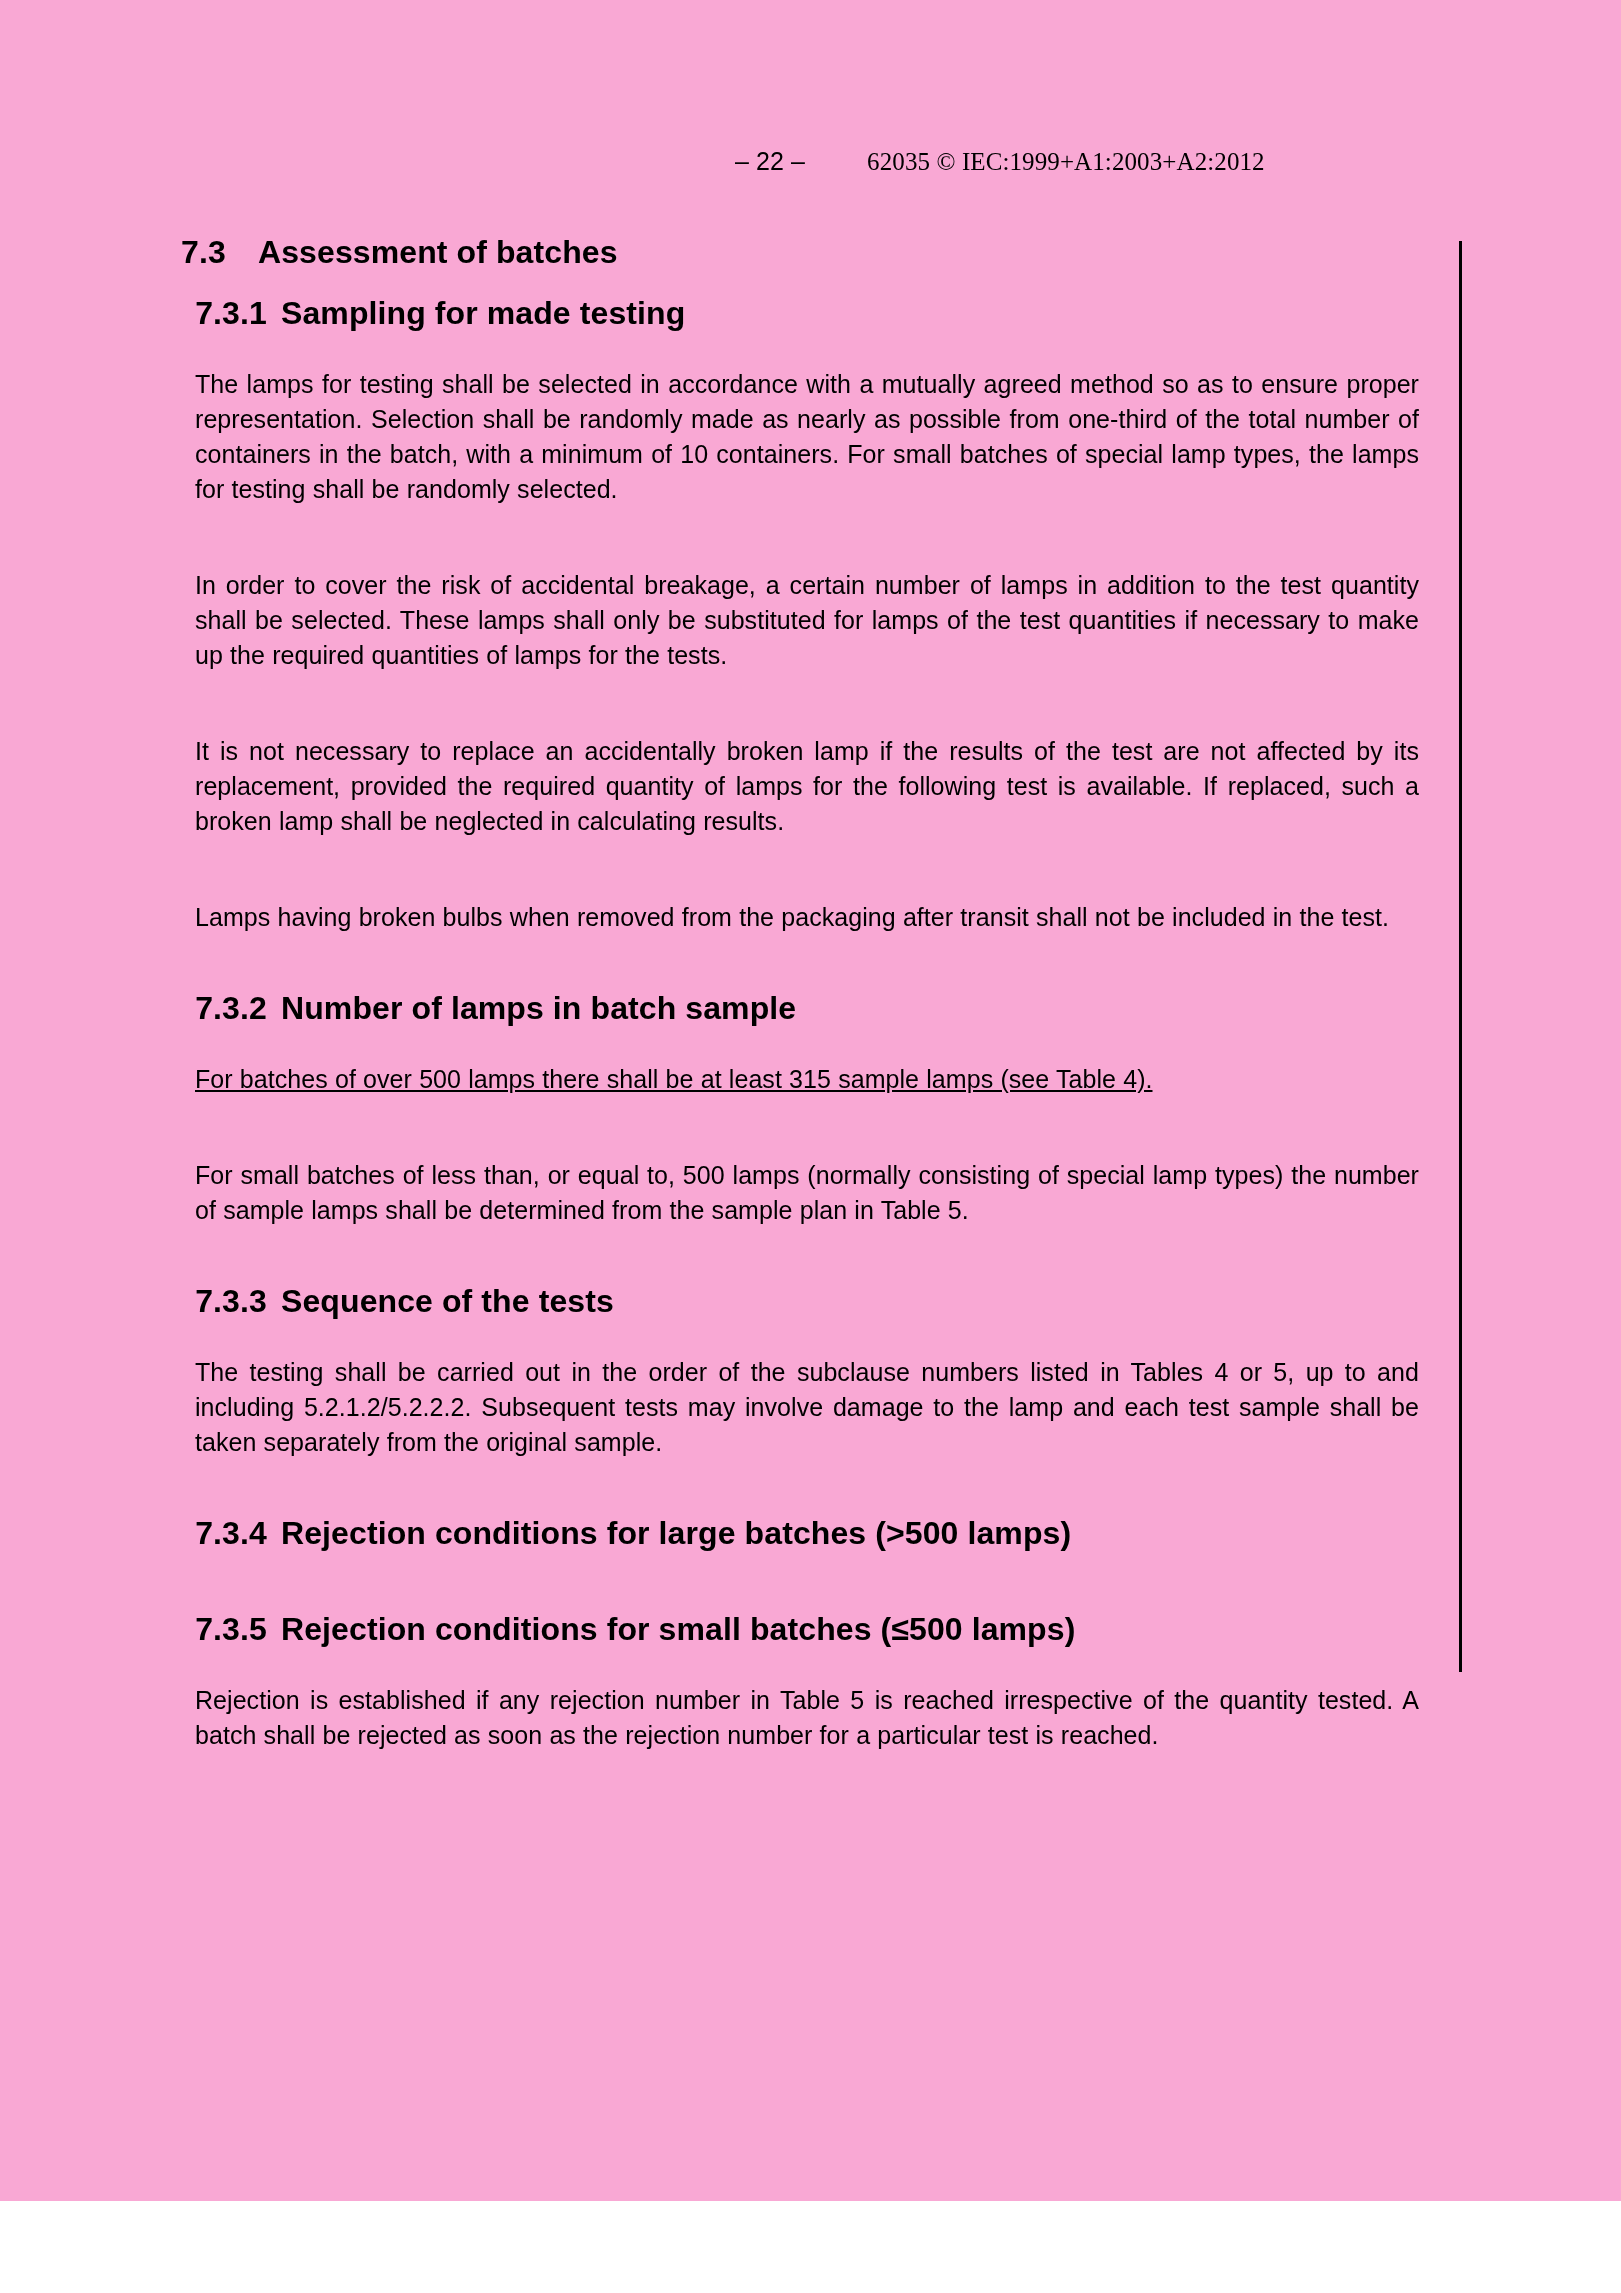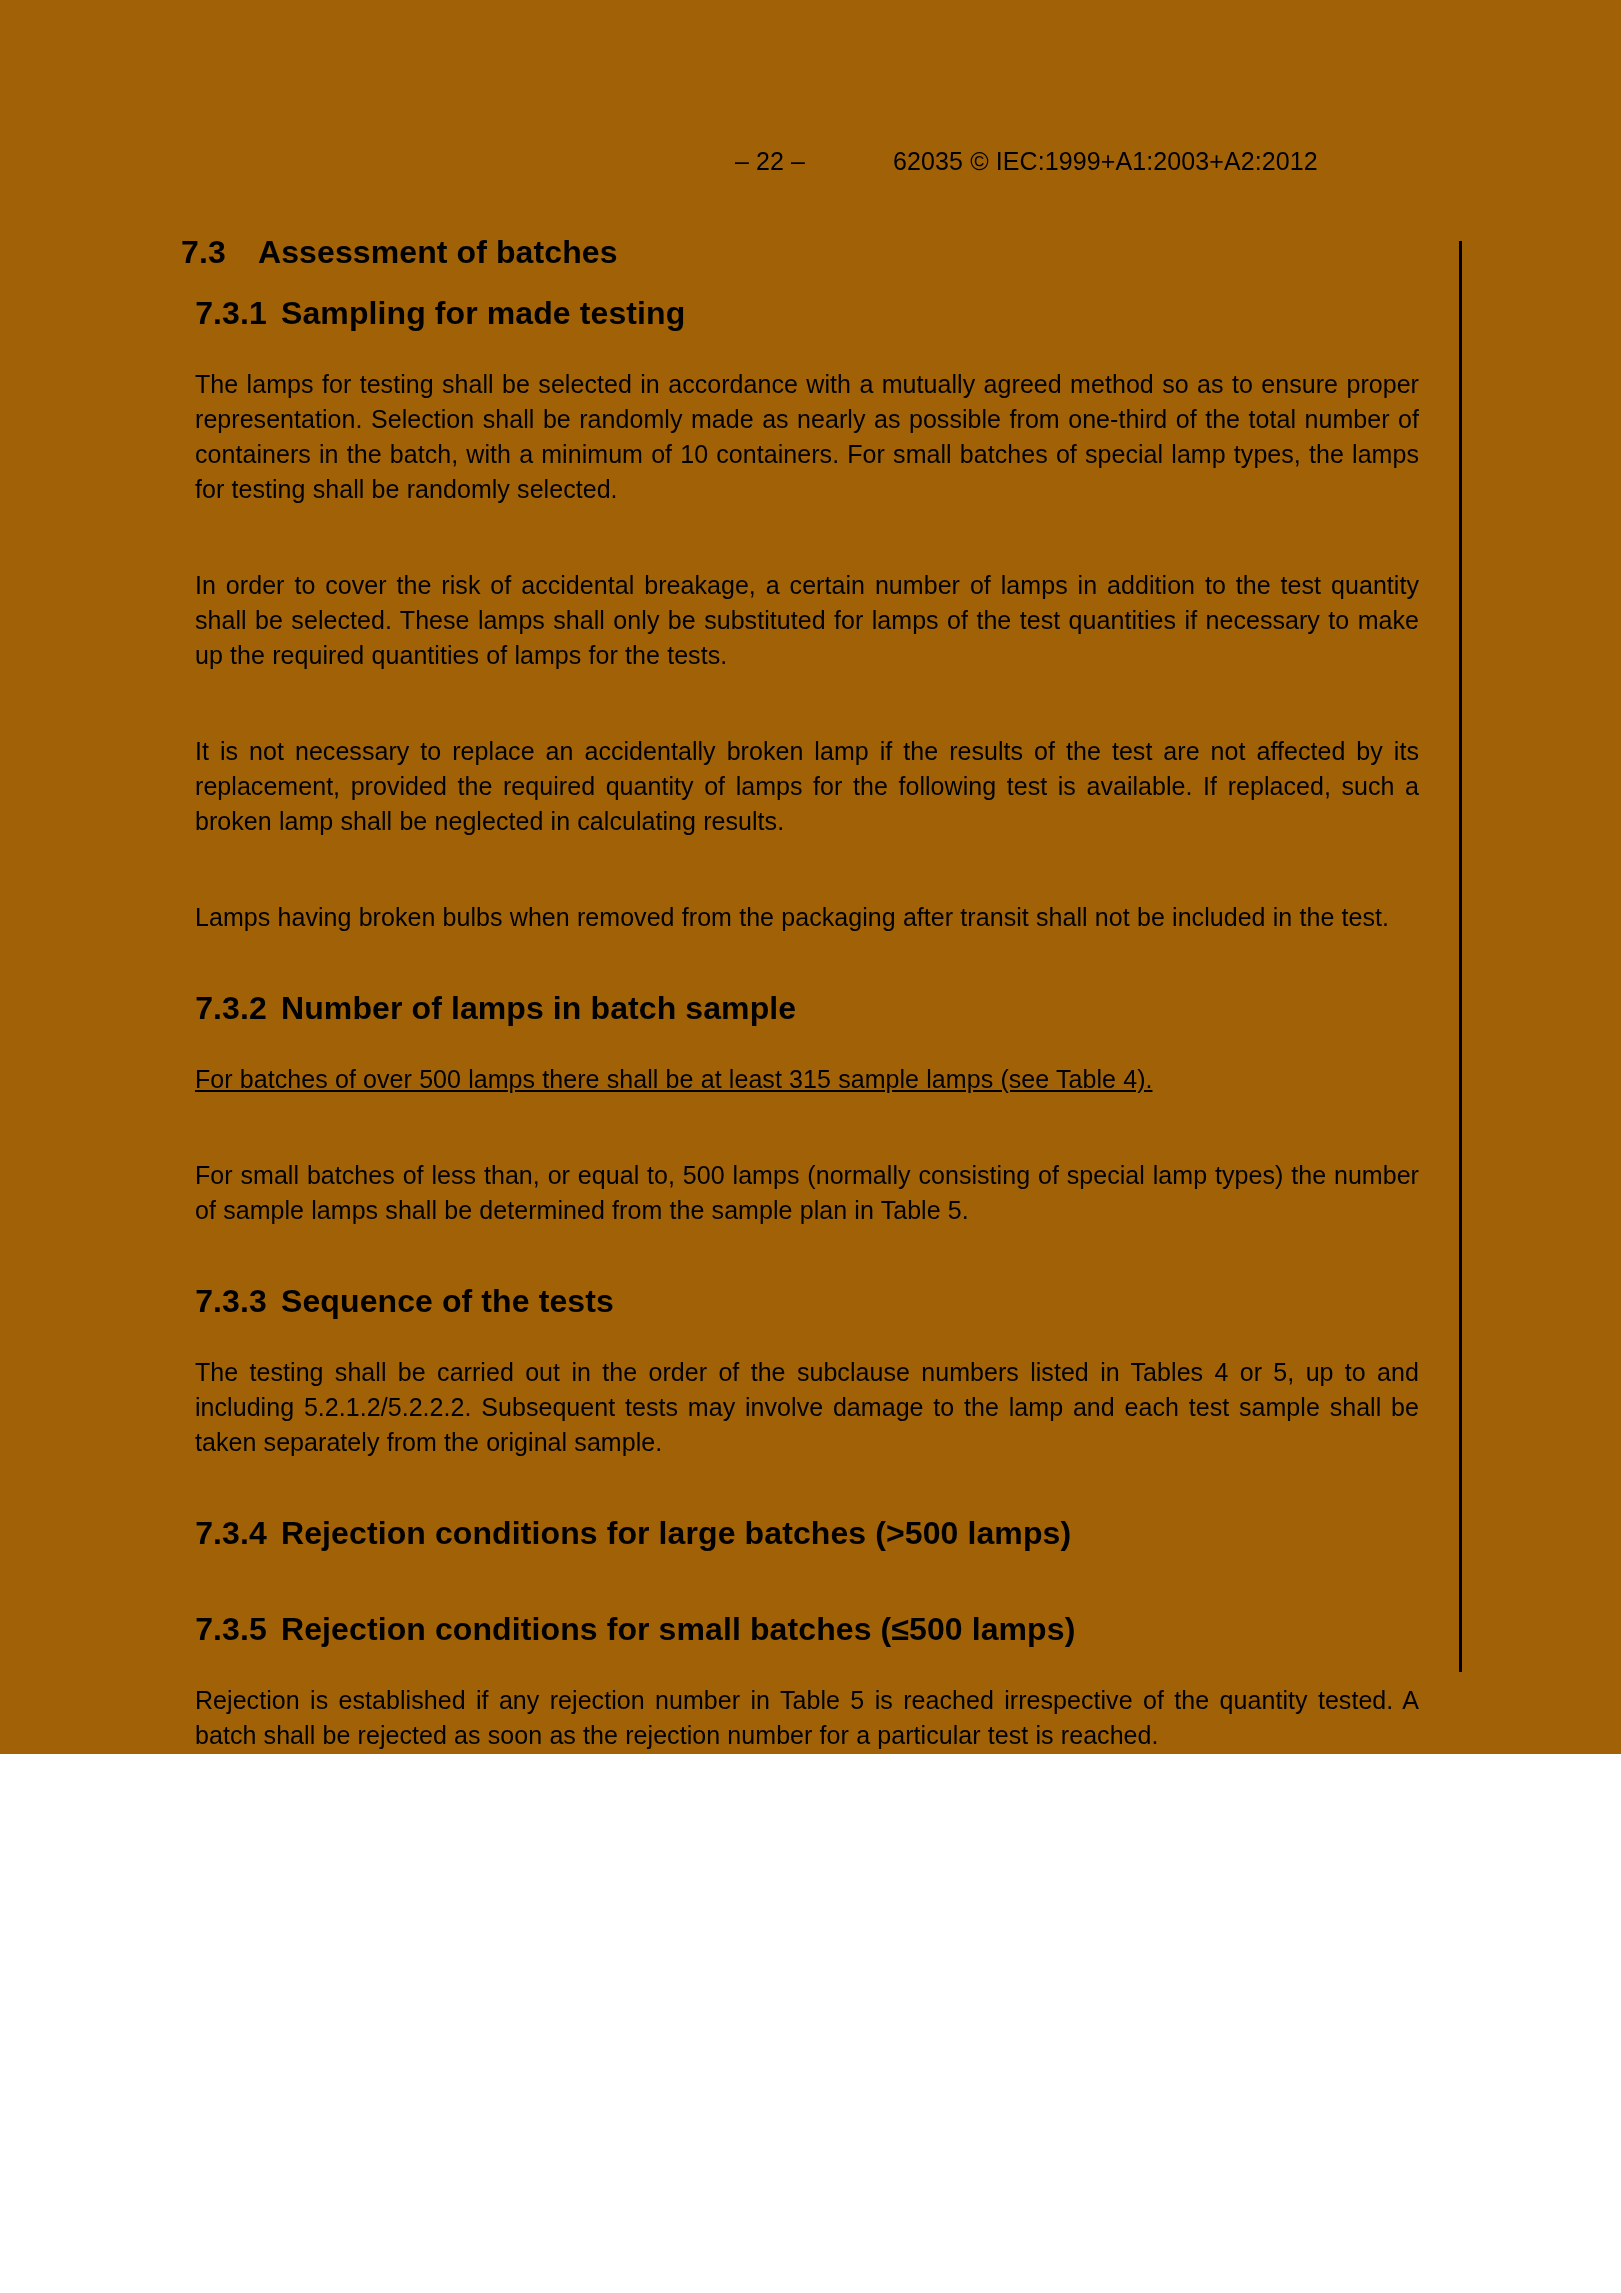--- a/index.html
+++ b/index.html
@@ -7,22 +7,22 @@
     padding: 0;
     background: #ffffff;
   }
   body {
     font-family: "Liberation Sans", sans-serif;
     color: #000000;
   }
   .page {
     position: relative;
     width: 1621px;
-    height: 1754px;
-    background: #a16207;
+    height: 2201px;
+    background: #f9a8d4;
     overflow: hidden;
     box-sizing: border-box;
   }
 
   
   .header {
     position: absolute;
     top: 147px;
     left: 181px;
     width: 1250px;
@@ -30,21 +30,22 @@
     display: flex;
     align-items: baseline;
     font-size: 25px;
     letter-spacing: 0.1px;
     white-space: nowrap;
   }
   .header .page-number {
     margin-left: 554px;
   }
   .header .doc-ref {
-    margin-left: 88px;
+    margin-left: 62px;
+    font-family: Liberation Serif, serif;
   }
 
   
   .change-bar {
     position: absolute;
     left: 1459px;
     top: 241px;
     width: 2.9px;
     height: 1431px;
     background: #000000;

